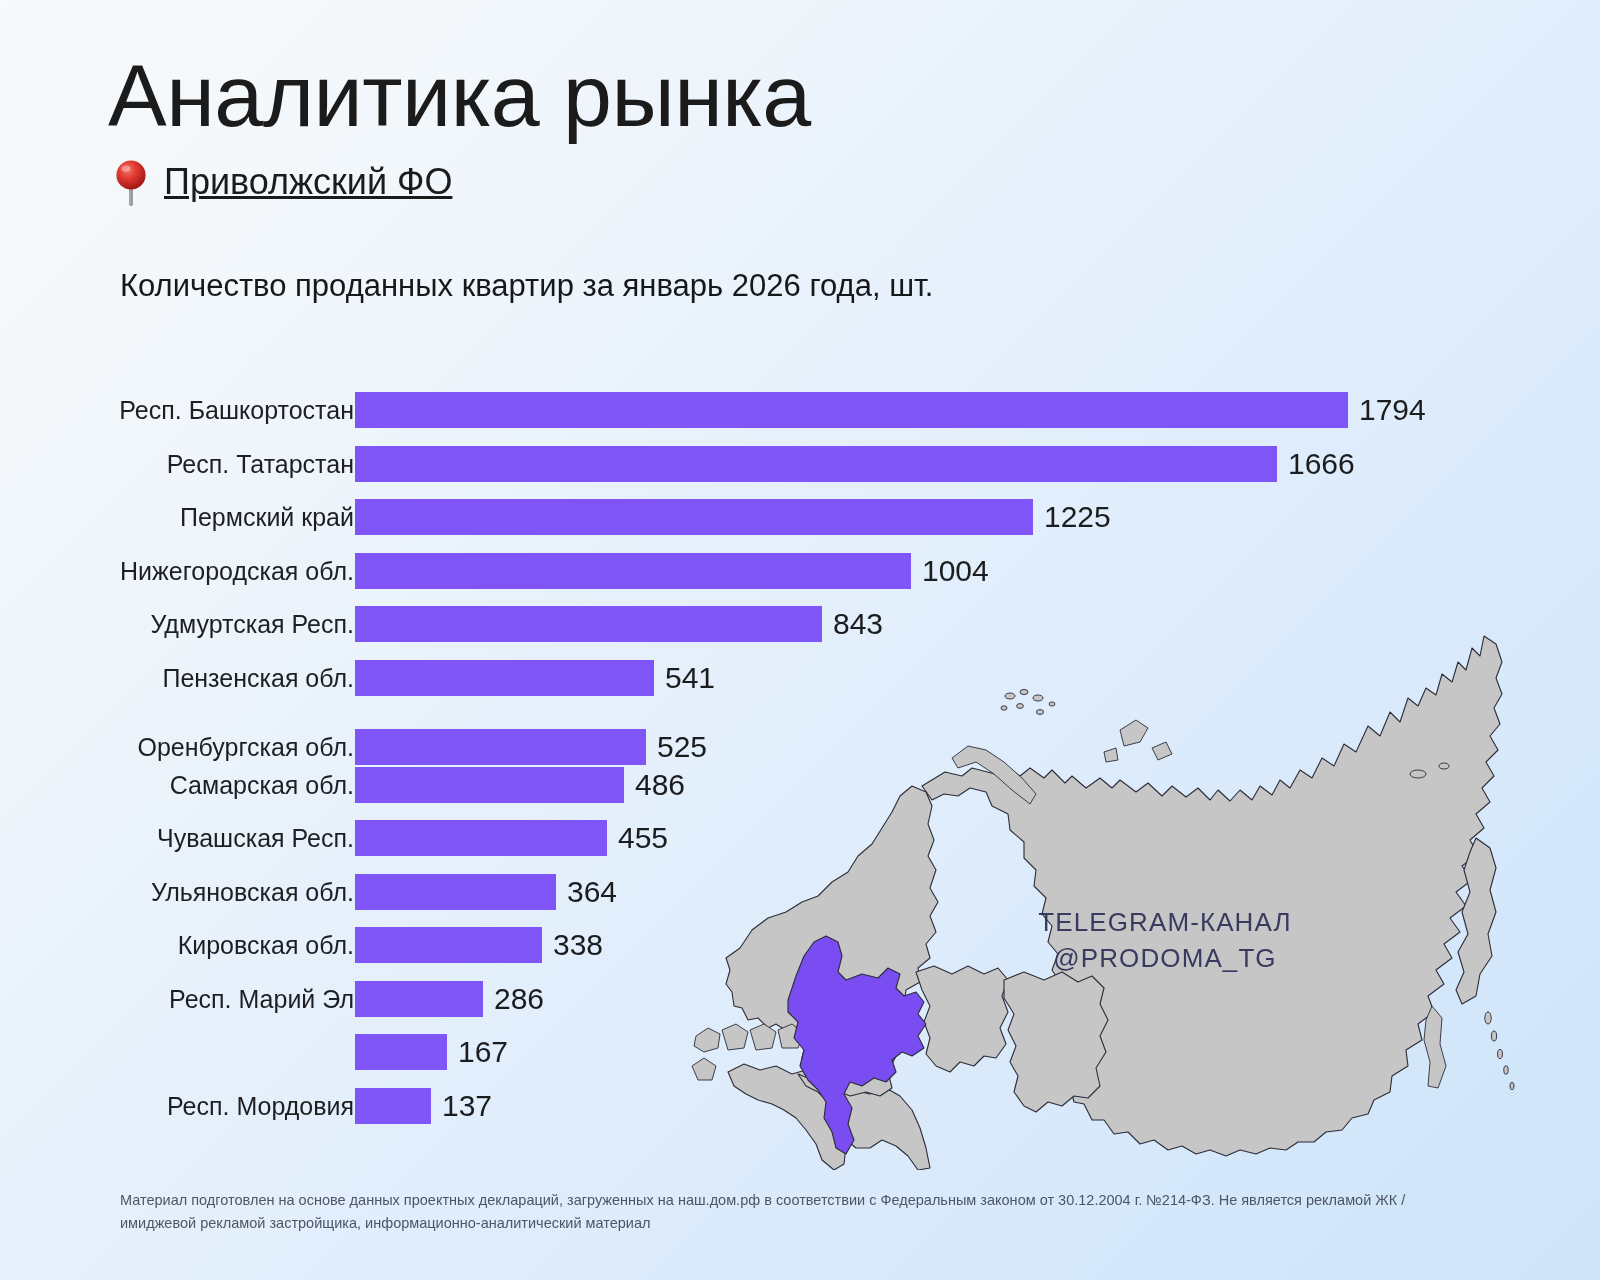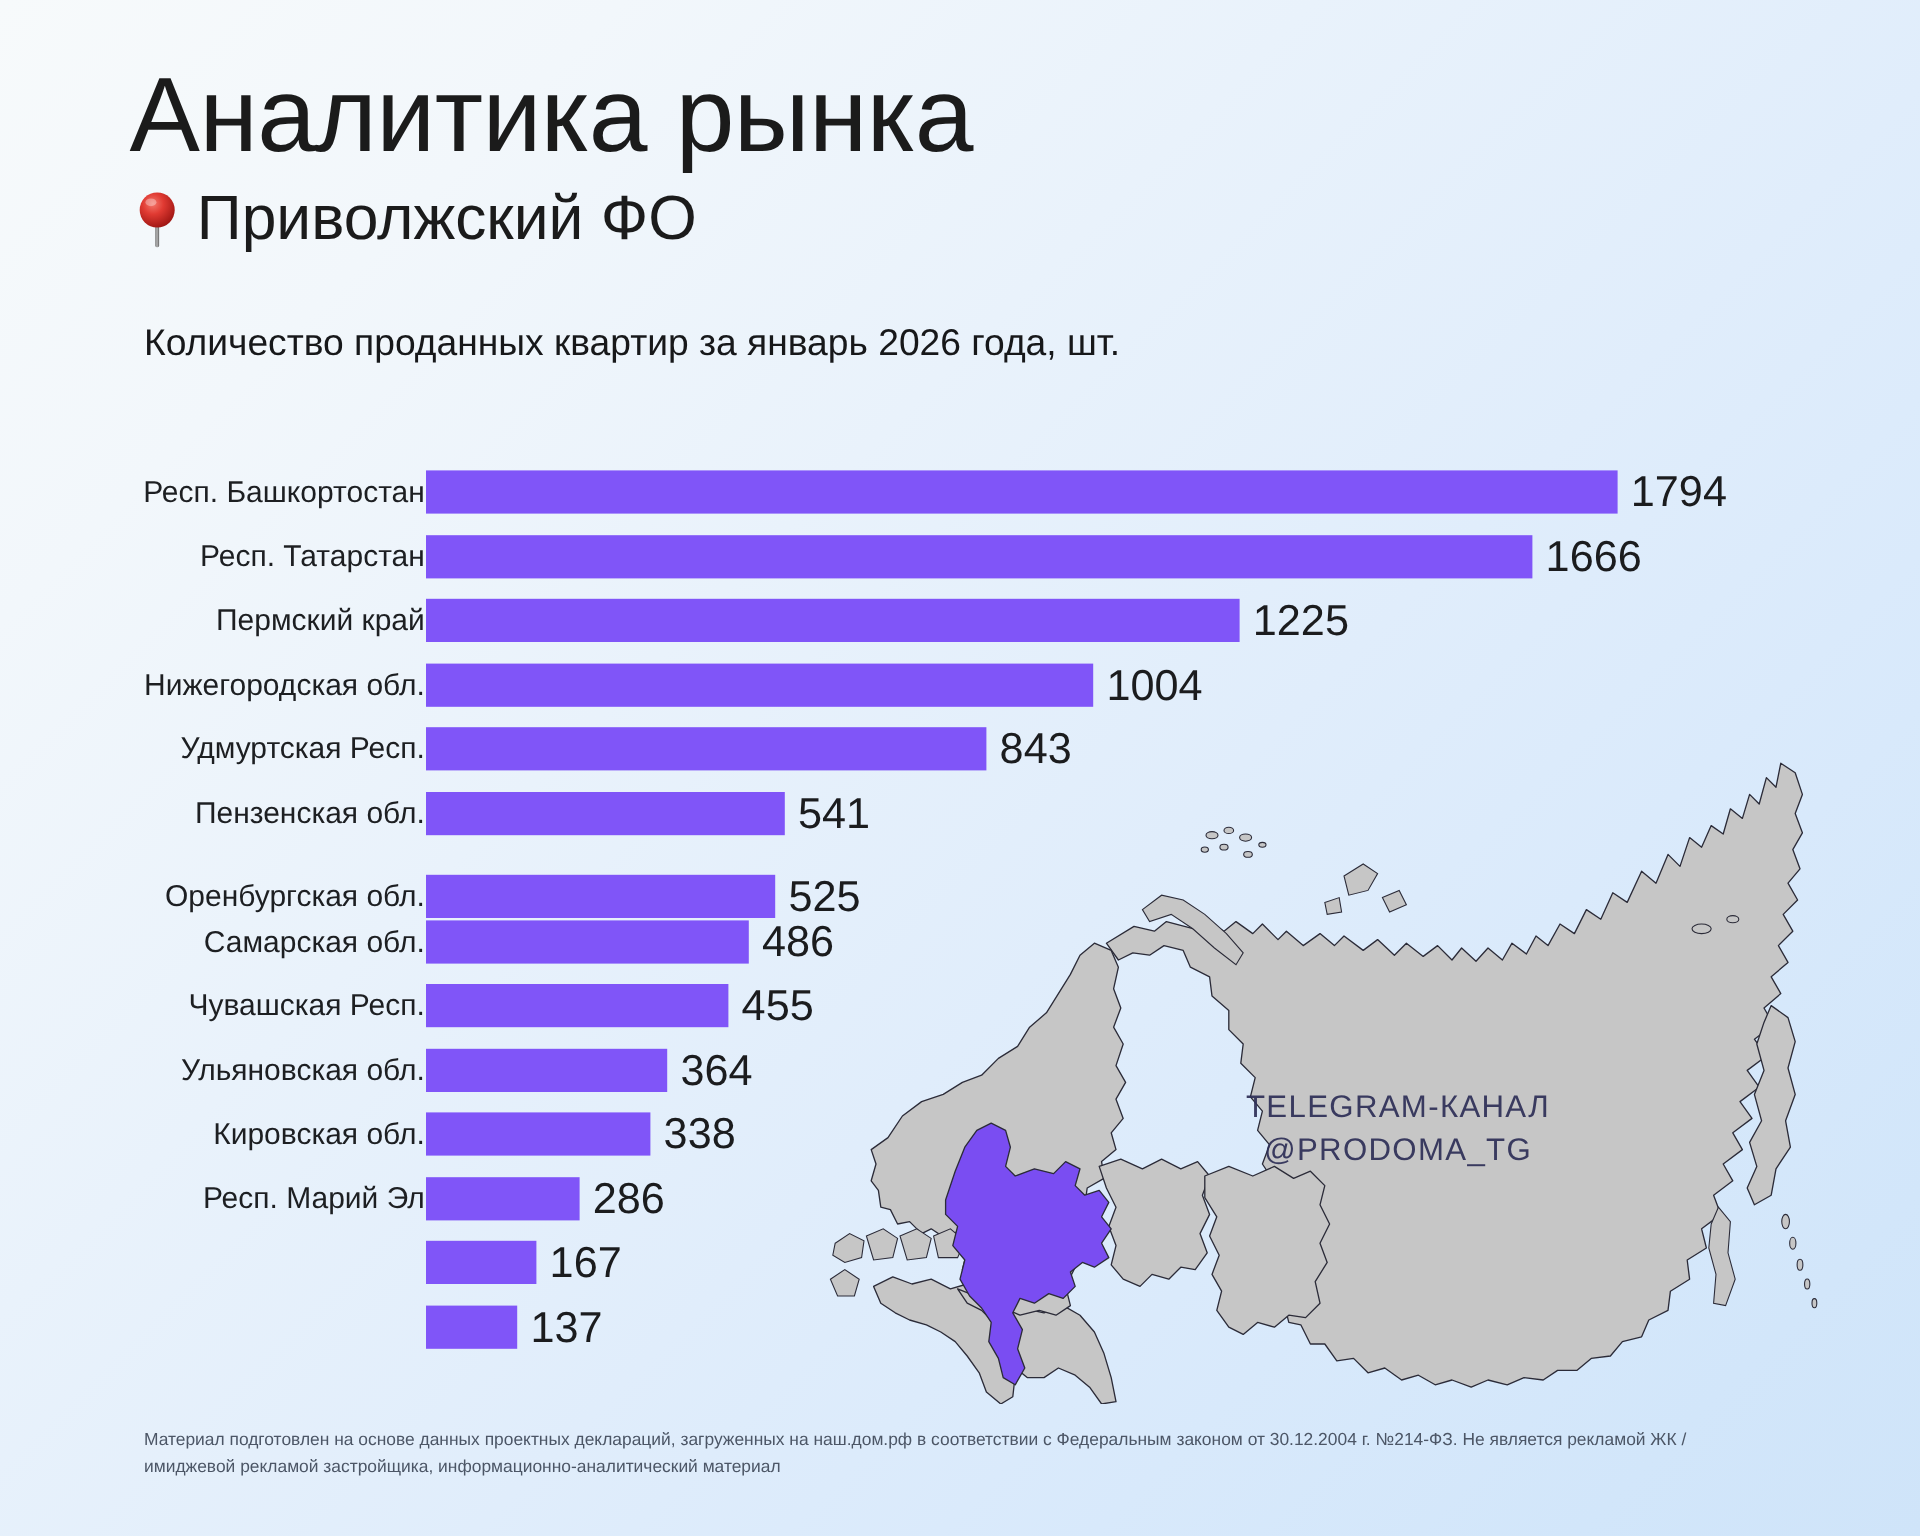--- a/index.html
+++ b/index.html
@@ -50,23 +50,24 @@
     white-space: nowrap;
   }
   #pin-icon {
     width: 46px;
     height: 52px;
     position: relative;
     margin-right: 10px;
     flex: none;
   }
   #region-name {
-    font-size: 52px;
+    font-size: 36px;
     color: #1b1b1b;
     line-height: 1;
+    text-decoration: underline;
   }
   #chart-subtitle {
     position: absolute;
     left: 120px;
     top: 268px;
     font-size: 31px;
     color: #17181a;
     white-space: nowrap;
   }
   
@@ -104,21 +105,21 @@
   }
   .bar-fill {
     height: 36px;
     background: #8055f8;
   }
   .bar-value {
     position: absolute;
     top: 0;
     height: 36px;
     line-height: 36px;
-    font-size: 36px;
+    font-size: 30px;
     color: #1b1c1e;
     white-space: nowrap;
     padding-left: 11px;
   }
   
   #map-wrap {
     position: absolute;
     left: 600px;
     top: 600px;
     width: 1000px;
@@ -425,20 +426,21 @@
         </div>
         <div class="bar-value" style="left: 483px;">286</div>
       </div>
       <div class="bar-row" style="top: 642px;">
         <div class="bar-track" style="width: 92px;">
           <div class="bar-fill" style="width: 100%; background: rgb(128, 85, 248);"></div>
         </div>
         <div class="bar-value" style="left: 447px;">167</div>
       </div>
       <div class="bar-row" style="top: 695.5px;">
+        <div class="bar-label">Респ. Мордовия</div>
         <div class="bar-track" style="width: 76px;">
           <div class="bar-fill" style="width: 100%; background: rgb(128, 85, 248);"></div>
         </div>
         <div class="bar-value" style="left: 431px;">137</div>
       </div>
     </div>
 
   <div id="footer">
     <div class="footer-line">Материал подготовлен на основе данных проектных деклараций, загруженных на наш.дом.рф в соответствии с Федеральным законом от 30.12.2004 г. №214-ФЗ. Не является рекламой ЖК /</div>
     <div class="footer-line">имиджевой рекламой застройщика, информационно-аналитический материал</div>

